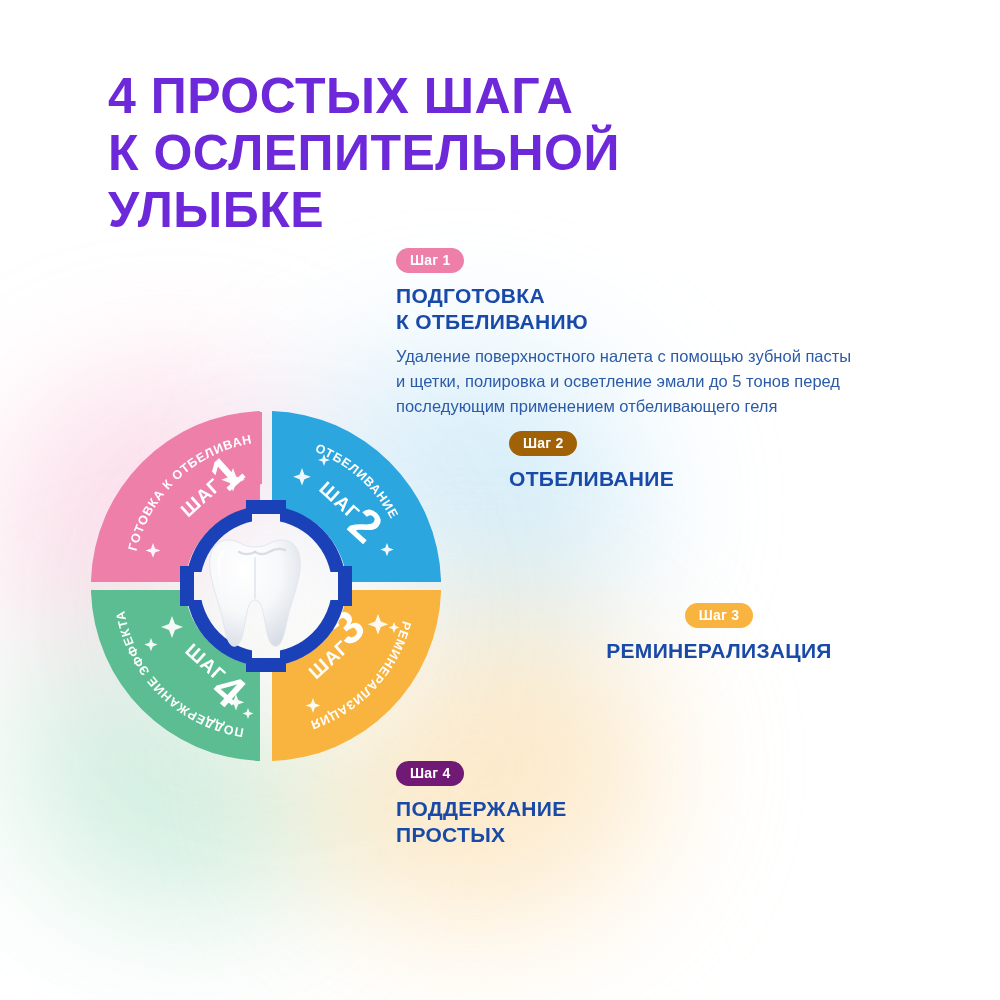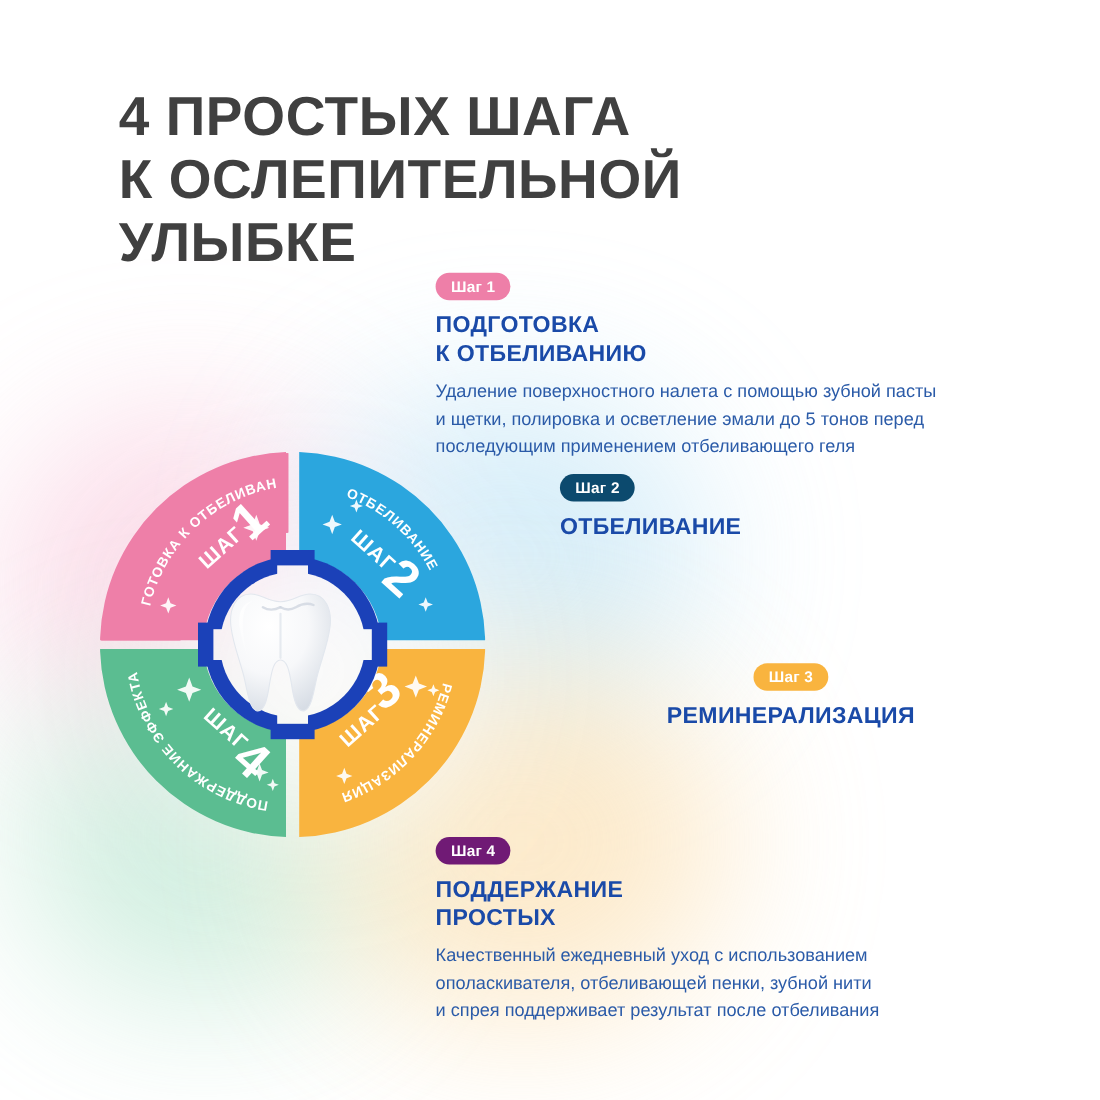--- a/index.html
+++ b/index.html
@@ -18,24 +18,24 @@
     filter: blur(70px);
   }
   .glow.pink   { left:10px;  top:380px;  width:320px; height:300px; background:#f7b9d2; opacity:.55; }
   .glow.green  { left:20px;  top:610px;  width:330px; height:300px; background:#a9e0c5; opacity:.55; }
   .glow.blue   { left:280px; top:355px;  width:360px; height:300px; background:#b4dff4; opacity:.55; }
   .glow.orange { left:290px; top:600px;  width:370px; height:330px; background:#fbdca8; opacity:.6; }
   .glow.white-core { left:140px; top:470px; width:280px; height:280px; background:#ffffff; opacity:.85; }
 
   
   .page-title {
-    position:absolute; left:108px; top:78px;
+    position:absolute; left:108px; top:68px;
     font-size:50px; line-height:57px;
     font-weight:bold; letter-spacing:.5px;
-    color:#404040;
+    color:#6d28d9;
     white-space:pre-line;
   }
 
   
   .wheel {
     position:absolute; left:88px; top:408px;
     width:356px; height:356px;
   }
   .wheel svg { display:block; width:356px; height:356px; }
 
@@ -213,29 +213,26 @@
 <div class="step-block" id="step-1">
   <span class="step-badge" style="background:#ee7fa8">Шаг 1</span>
   <div class="step-title">ПОДГОТОВКА
 К ОТБЕЛИВАНИЮ</div>
   <div class="step-body">Удаление поверхностного налета с помощью зубной пасты
 и щетки, полировка и осветление эмали до 5 тонов перед
 последующим применением отбеливающего геля</div>
 </div>
 
 <div class="step-block" id="step-2">
-  <span class="step-badge" style="background:#0c4a6e">Шаг 2</span>
+  <span class="step-badge" style="background:#a16207">Шаг 2</span>
   <div class="step-title">ОТБЕЛИВАНИЕ</div>
 </div>
 
 <div class="step-block" id="step-3">
   <span class="step-badge" style="background:#f9b43f">Шаг 3</span>
   <div class="step-title">РЕМИНЕРАЛИЗАЦИЯ</div>
 </div>
 
 <div class="step-block" id="step-4">
   <span class="step-badge" style="background:#701a75">Шаг 4</span>
   <div class="step-title">ПОДДЕРЖАНИЕ
 ПРОСТЫХ</div>
-  <div class="step-body">Качественный ежедневный уход с использованием
-ополаскивателя, отбеливающей пенки, зубной нити
-и спрея поддерживает результат после отбеливания</div>
 </div>
 
 </body></html>

